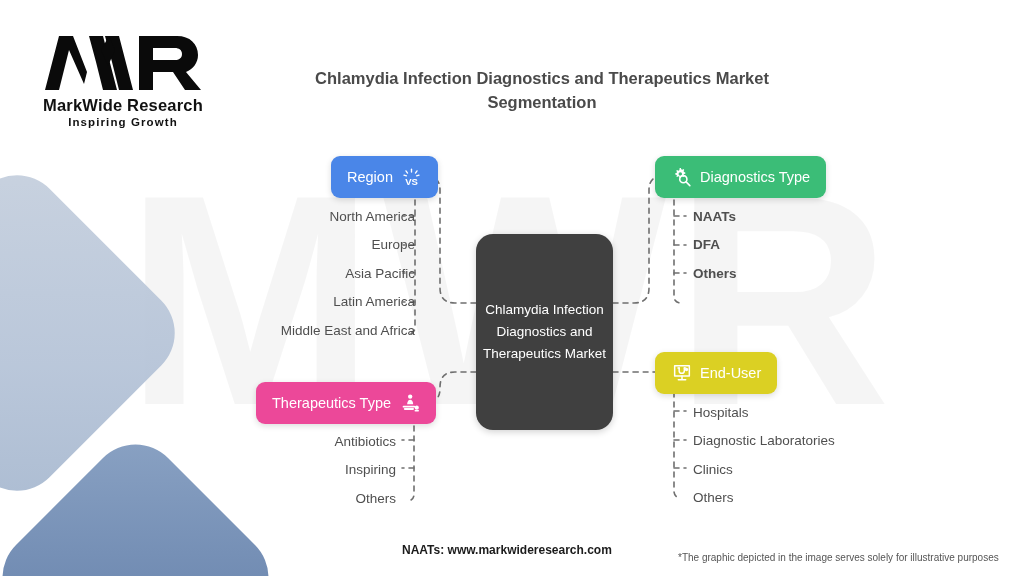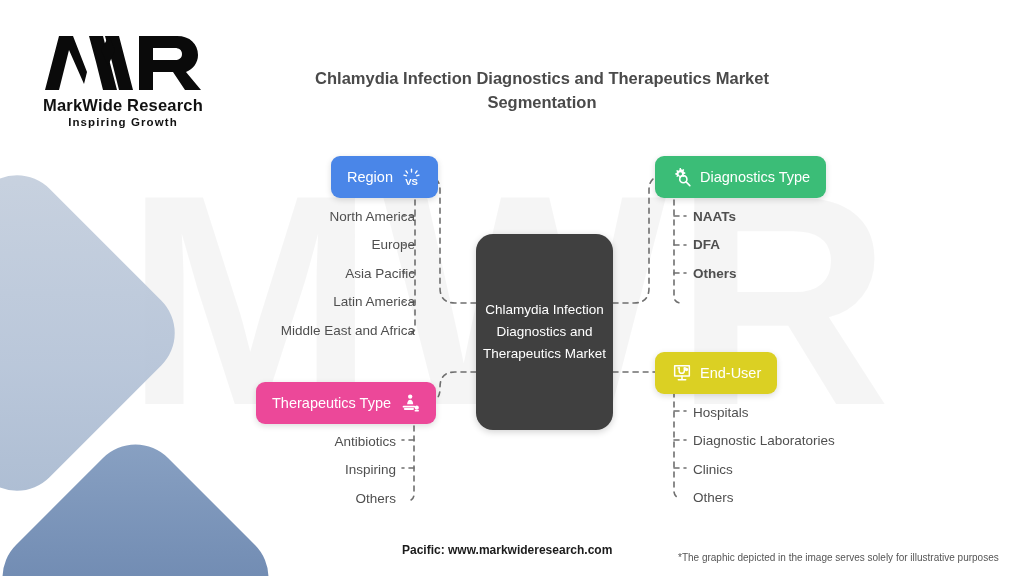--- a/index.html
+++ b/index.html
@@ -356,16 +356,16 @@
     <div class="item">Others</div>
   </div>
 
   <div class="items enduser">
     <div class="item">Hospitals</div>
     <div class="item">Diagnostic Laboratories</div>
     <div class="item">Clinics</div>
     <div class="item">Others</div>
   </div>
 
-  <div class="source">Pacific: www.markwideresearch.com</div>
+  <div class="source">NAATs: www.markwideresearch.com</div>
   <div class="disclaimer">*The graphic depicted in the image serves solely for illustrative purposes</div>
 
 </div>
 
 </body></html>

